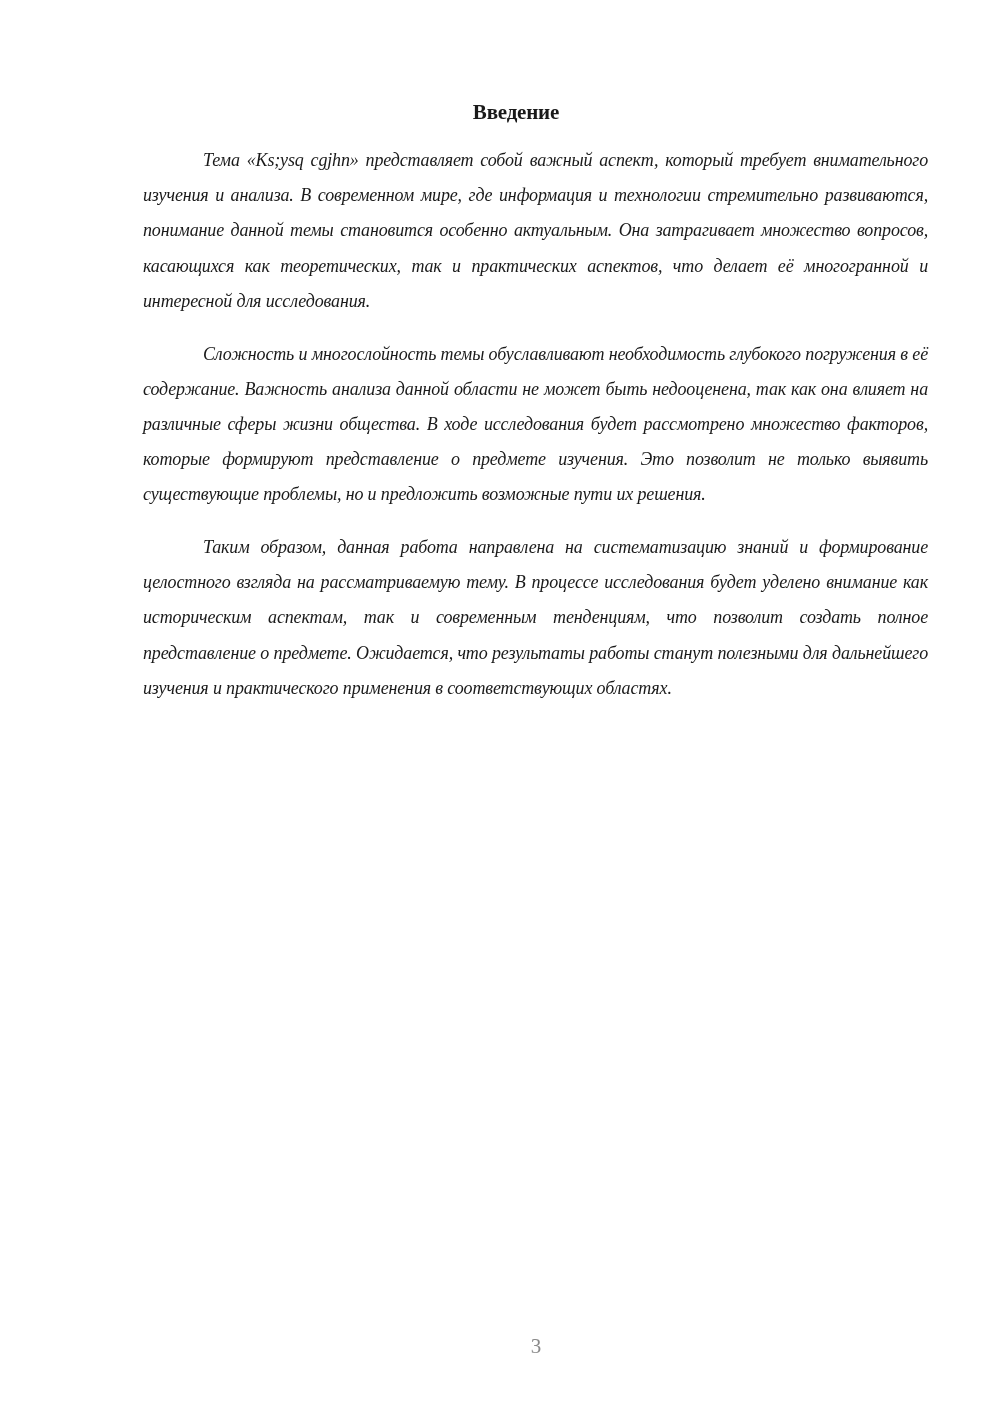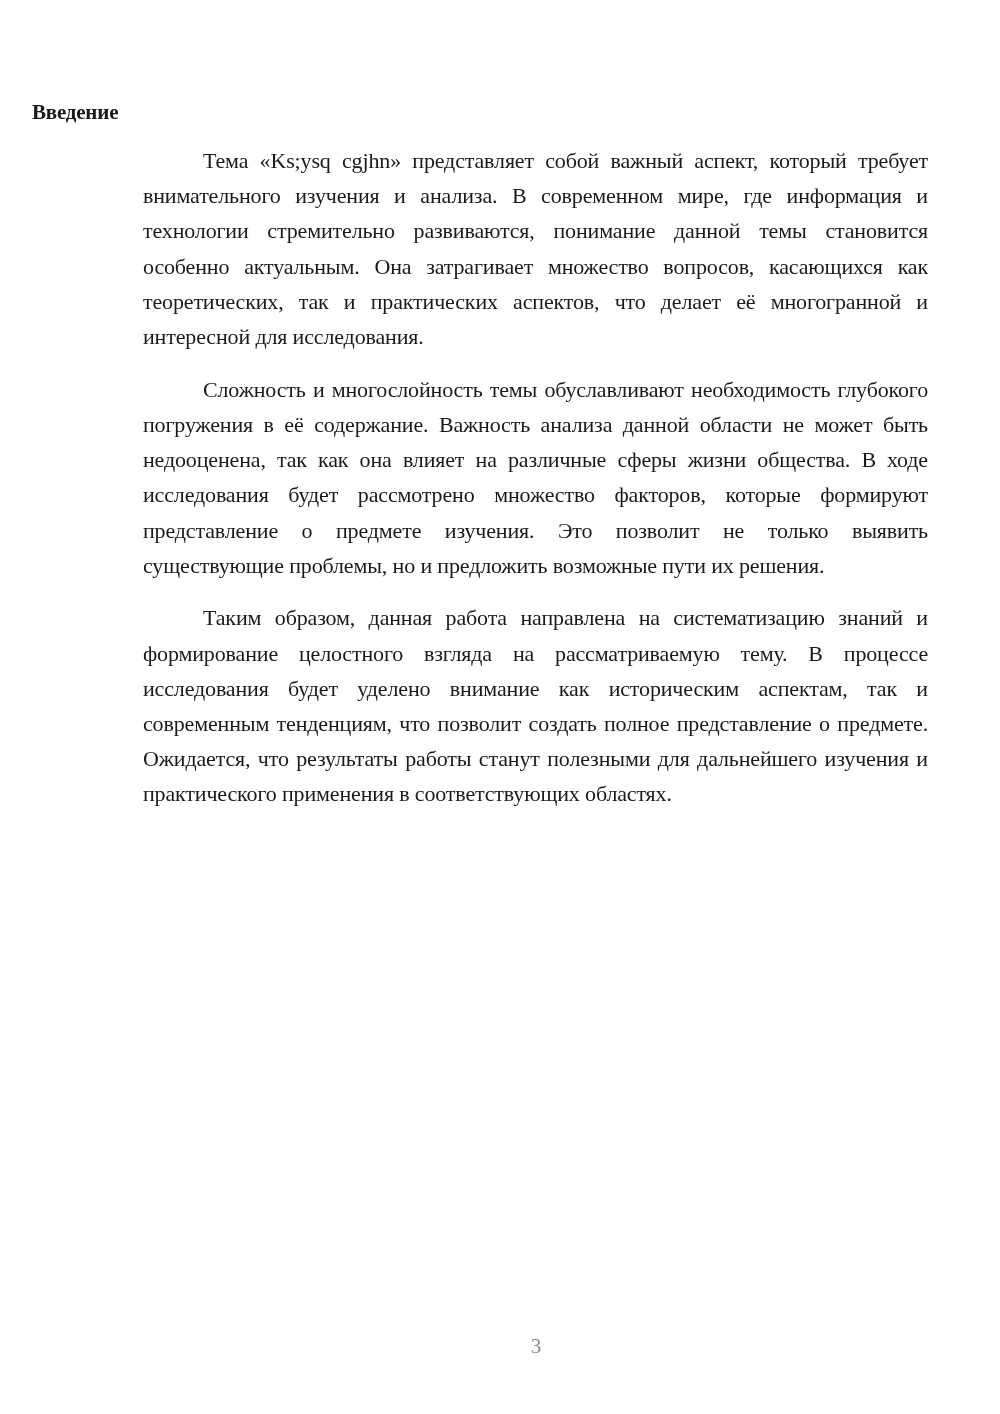--- a/index.html
+++ b/index.html
@@ -21,41 +21,43 @@
       width: 1000px;
       height: 1414px;
       background: #ffffff;
     }
     .heading {
       position: absolute;
       left: 0;
       width: 1000px;
       top: 98px;
       margin: 0;
+      text-align: center;
       font-weight: bold;
       font-size: 21px;
       line-height: 28px;
       letter-spacing: -0.2px;
       padding-left: 32px;
       box-sizing: border-box;
     }
     .body-text {
       position: absolute;
       left: 143px;
       width: 785px;
       top: 143px;
     }
     .para {
       margin: 0 0 17.5px 0;
       text-align: justify;
       text-indent: 60px;
-      font-size: 22px;
+      font-size: 18px;
       line-height: 35.2px;
       letter-spacing: -0.15px;
       word-spacing: 0px;
+      font-style: italic;
     }
     .page-number {
       position: absolute;
       top: 1334px;
       left: 0;
       width: 1000px;
       padding-left: 72px;
       box-sizing: border-box;
       text-align: center;
       font-family: "Liberation Serif", serif;

